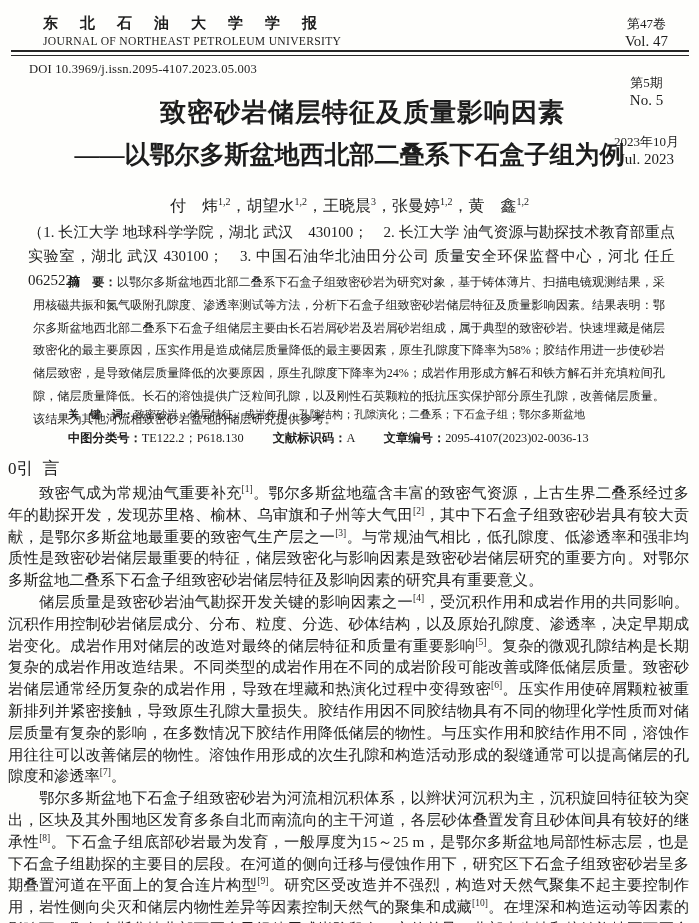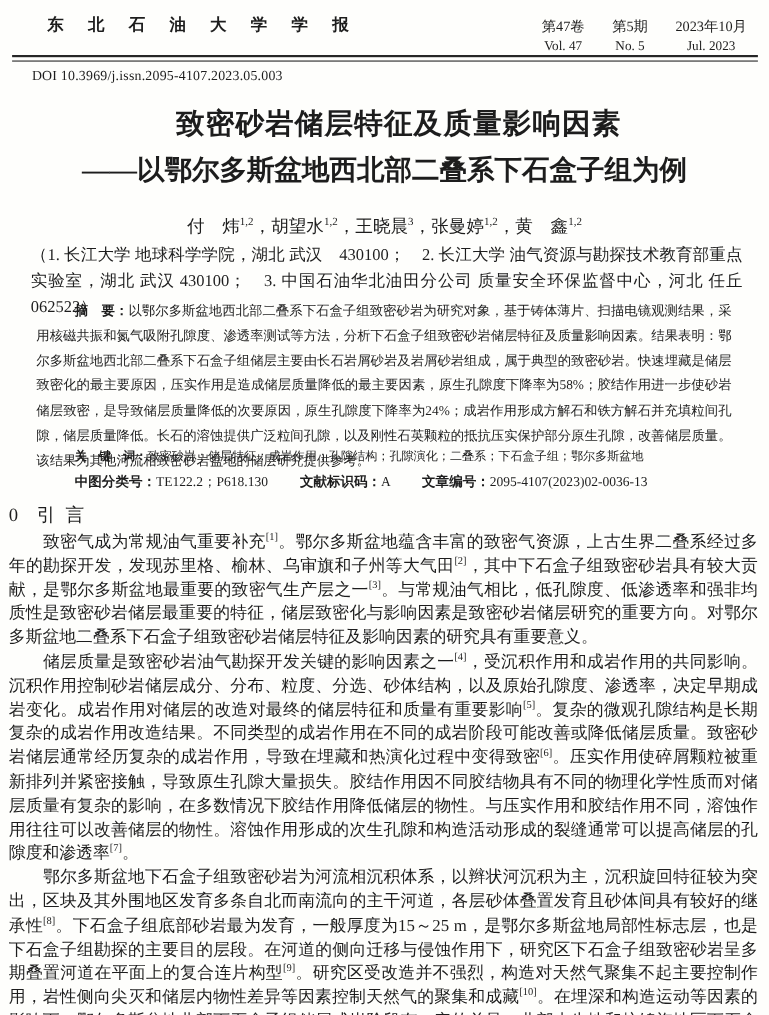--- a/index.html
+++ b/index.html
@@ -5,54 +5,55 @@
   html,body{margin:0;padding:0;background:#ffffff;}
   .page{
     position:relative;width:699px;height:923px;overflow:hidden;
     background:#fefefc;color:#1d1d1d;
     font-family:"Liberation Serif","DejaVu Serif",serif;
   }
   
   .masthead{position:absolute;top:13px;left:32px;right:20px;display:flex;justify-content:space-between;align-items:flex-start;margin-left:11px;}
   .j-cn{font-size:15px;letter-spacing:22px;line-height:20px;white-space:nowrap;font-weight:600;}
   .j-en{font-size:11.6px;letter-spacing:.3px;line-height:14px;margin-top:2px;white-space:nowrap;}
-  .mast-right{display:flex;gap:25px;text-align:center;padding-top:2px;}
+  .mast-right{display:flex;gap:25px;text-align:center;padding-top:2px;flex-direction:column;}
   .mr-col .cn{font-size:13px;line-height:18px;white-space:nowrap;}
-  .mr-col .en{font-size:12px;line-height:16px;white-space:nowrap;}
+  .mr-col .en{font-size:15px;line-height:16px;white-space:nowrap;}
   .double-rule{position:absolute;left:11px;right:10px;top:50px;height:3px;
     border-top:2.2px solid #262626;border-bottom:1.4px solid #262626;}
   
   .doi{position:absolute;left:29px;top:62px;font-size:12.6px;letter-spacing:.2px;}
   .t1{position:absolute;left:0;right:0;top:95px;margin:0;text-align:center;font-size:26px;font-weight:700;letter-spacing:1px;padding-left:26px;}
   .t2{position:absolute;left:0;right:0;top:138px;margin:0;text-align:center;font-size:25px;font-weight:700;}
   .authors{position:absolute;left:0;right:0;top:196px;text-align:center;font-size:16px;}
   .authors sup{font-size:10px;}
   .affil{position:absolute;left:28px;right:24px;top:220px;font-size:15px;line-height:24px;text-align:justify;}
   .abstract{position:absolute;left:33px;right:34px;top:271px;margin:0;
     font-size:12.15px;line-height:22.8px;text-align:justify;text-indent:35px;}
   .lab{font-weight:700;font-family:Liberation Serif, serif;}
   .keywords{position:absolute;left:33px;right:34px;top:407px;margin:0;font-size:11px;text-indent:35px;white-space:nowrap;}
   .meta{position:absolute;left:33px;right:34px;top:430px;margin:0;font-size:12.3px;text-indent:35px;white-space:nowrap;}
   .meta .gap{margin-left:26px;text-align:center;}
   
   .section{position:absolute;left:8px;top:457px;margin:0;font-size:17px;font-weight:400;}
   .sec-num{display:inline-block;}
-  .sec-title{margin-left:17px;letter-spacing:9px;}
+  .sec-title{letter-spacing:9px;}
   .body{position:absolute;left:8px;right:10px;top:482px;}
   .para{margin:0;font-size:15.3px;line-height:21.8px;text-align:justify;text-indent:31px;}
   .para sup,.abstract sup{font-size:9.5px;line-height:0;}
 </style>
 </head>
 <body>
 
 <div class="page">
 
   <header class="masthead">
     <div class="mast-left">
       <div class="j-cn">东北石油大学学报</div>
+      <div class="j-en">JOURNAL OF NORTHEAST PETROLEUM UNIVERSITY</div>
     </div>
     <div class="mast-right">
       <div class="mr-col">
         <div class="cn">第47卷</div>
         <div class="en">Vol. 47</div>
       </div>
       <div class="mr-col">
         <div class="cn">第5期</div>
         <div class="en">No. 5</div>
       </div>

